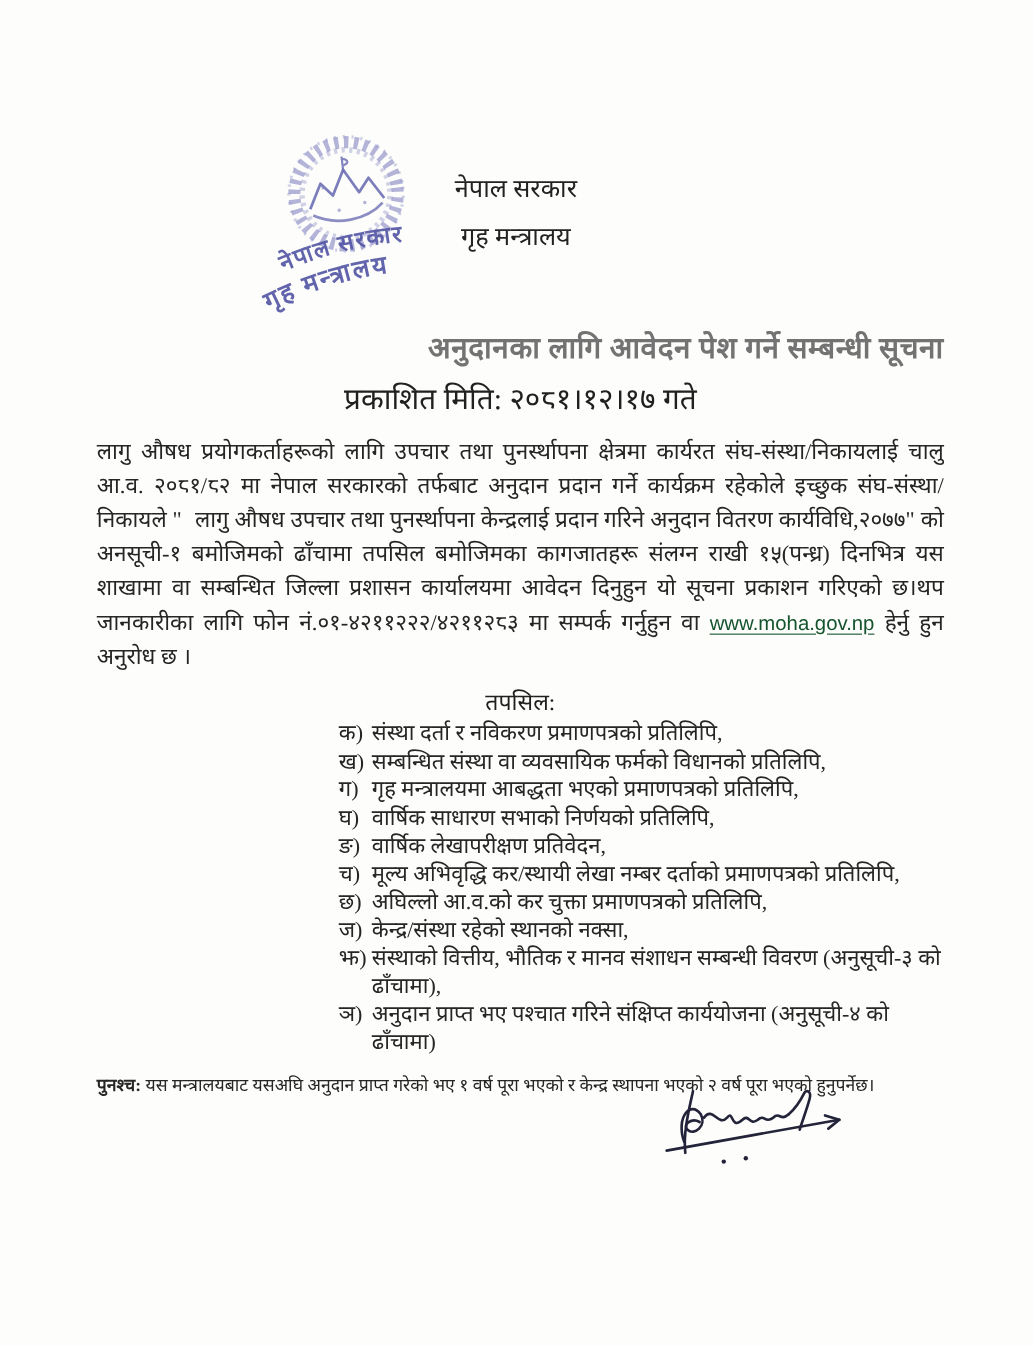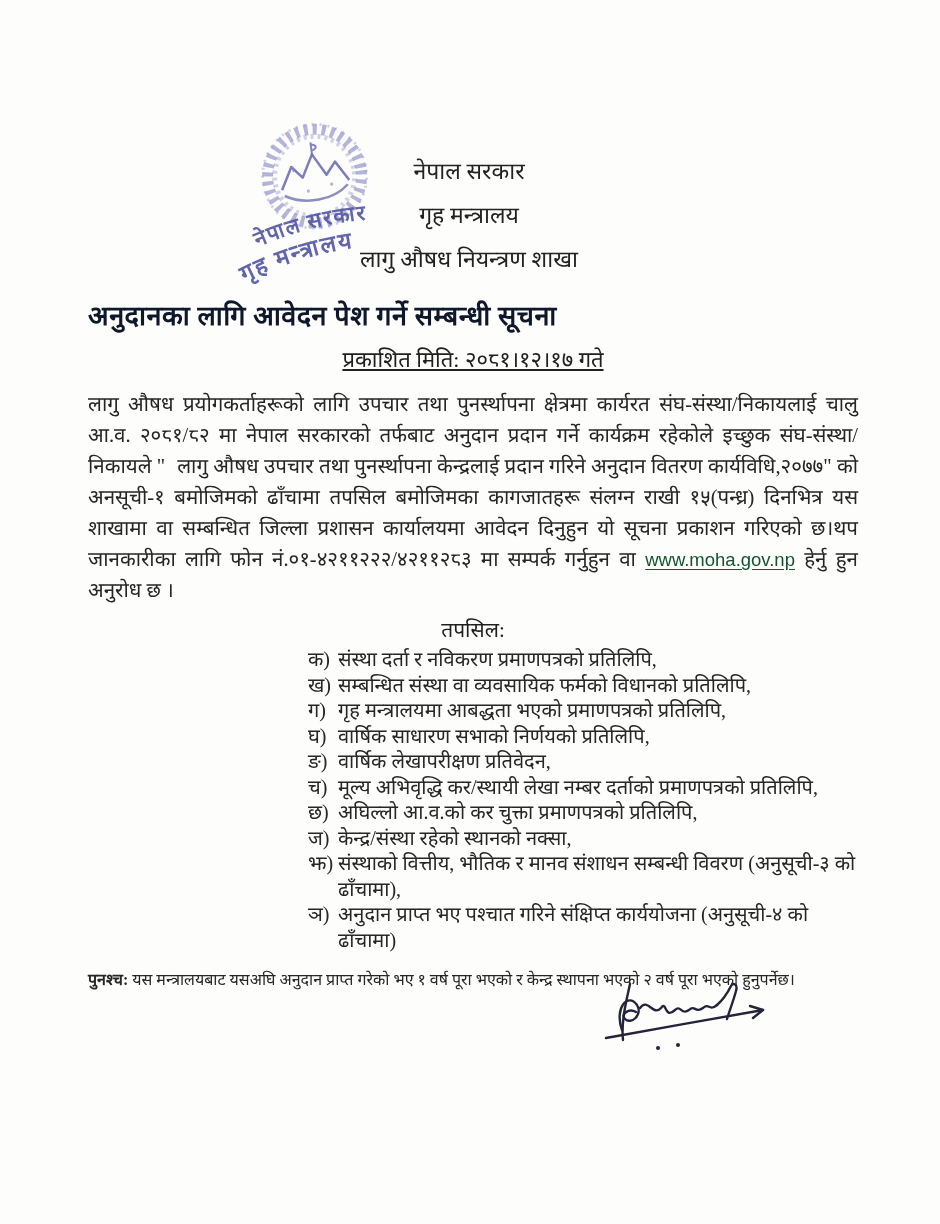--- a/index.html
+++ b/index.html
@@ -31,32 +31,31 @@
     white-space: nowrap;
     color: #222;
   }
   
   .content {
     position: absolute; left: 88px; top: 296px;
     width: 770px;
   }
   .doc-title {
     margin: 0 0 10px 0;
-    text-align: left;
+    text-align: right;
     font-size: 27px;
     font-weight: bold;
-    color: #0f172a;
+    color: #737373;
     letter-spacing: 0.5px;
   }
   .pub-date {
     text-align: center;
-    font-size: 22px;
+    font-size: 27px;
     margin-bottom: 16px;
     color: #202020;
-    text-decoration: underline;
   }
   .body-para {
     margin: 0;
     font-size: 20.5px;
     line-height: 31px;
     text-align: justify;
     color: #252525;
   }
   .body-para .bold-seg { font-weight: normal; margin-left: 12px; }
   .site-link {
@@ -124,21 +123,20 @@
       </text>
       <text font-size="23" font-weight="bold" fill="#5255a4" letter-spacing="2" opacity="0.9" font-family="Liberation Serif, DejaVu Serif, serif">
         <textPath href="#arc2" startOffset="2%">गृह मन्त्रालय</textPath>
       </text>
     </g>
   </svg>
 
   <div class="header-block">
     <div>नेपाल सरकार</div>
     <div>गृह मन्त्रालय</div>
-    <div>लागु औषध नियन्त्रण शाखा</div>
   </div>
 
   <div class="content">
 
     <h1 class="doc-title">अनुदानका लागि आवेदन पेश गर्ने सम्बन्धी सूचना</h1>
 
     <div class="pub-date">प्रकाशित मिति: २०८१।१२।१७ गते</div>
 
     <p class="body-para"><span>लागु औषध प्रयोगकर्ताहरूको लागि उपचार तथा पुनर्स्थापना क्षेत्रमा कार्यरत संघ-संस्था/निकायलाई चालु आ.व. २०८१/८२ मा नेपाल सरकारको तर्फबाट अनुदान प्रदान गर्ने कार्यक्रम रहेकोले इच्छुक संघ-संस्था/निकायले "</span><span class="bold-seg">लागु औषध उपचार तथा पुनर्स्थापना केन्द्रलाई प्रदान गरिने अनुदान वितरण कार्यविधि,२०७७</span><span>" को अनसूची-१ बमोजिमको ढाँचामा तपसिल बमोजिमका कागजातहरू संलग्न राखी १५(पन्ध्र) दिनभित्र यस शाखामा वा सम्बन्धित जिल्ला प्रशासन कार्यालयमा आवेदन दिनुहुन यो सूचना प्रकाशन गरिएको छ।थप जानकारीका लागि फोन नं.०१-४२११२२२/४२११२८३ मा सम्पर्क गर्नुहुन वा </span><a class="site-link">www.moha.gov.np</a><span> हेर्नु हुन अनुरोध छ ।</span></p>
 

